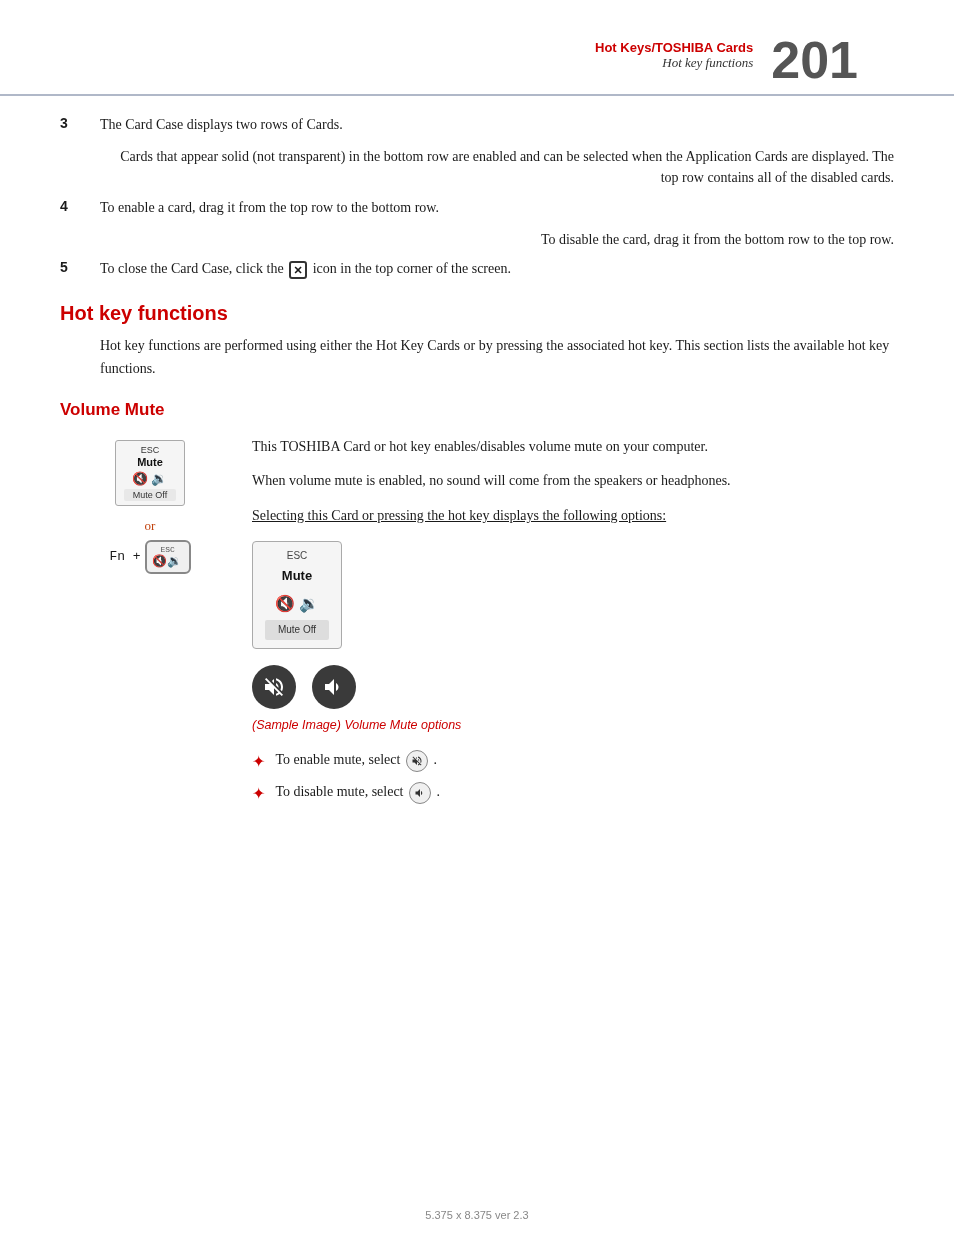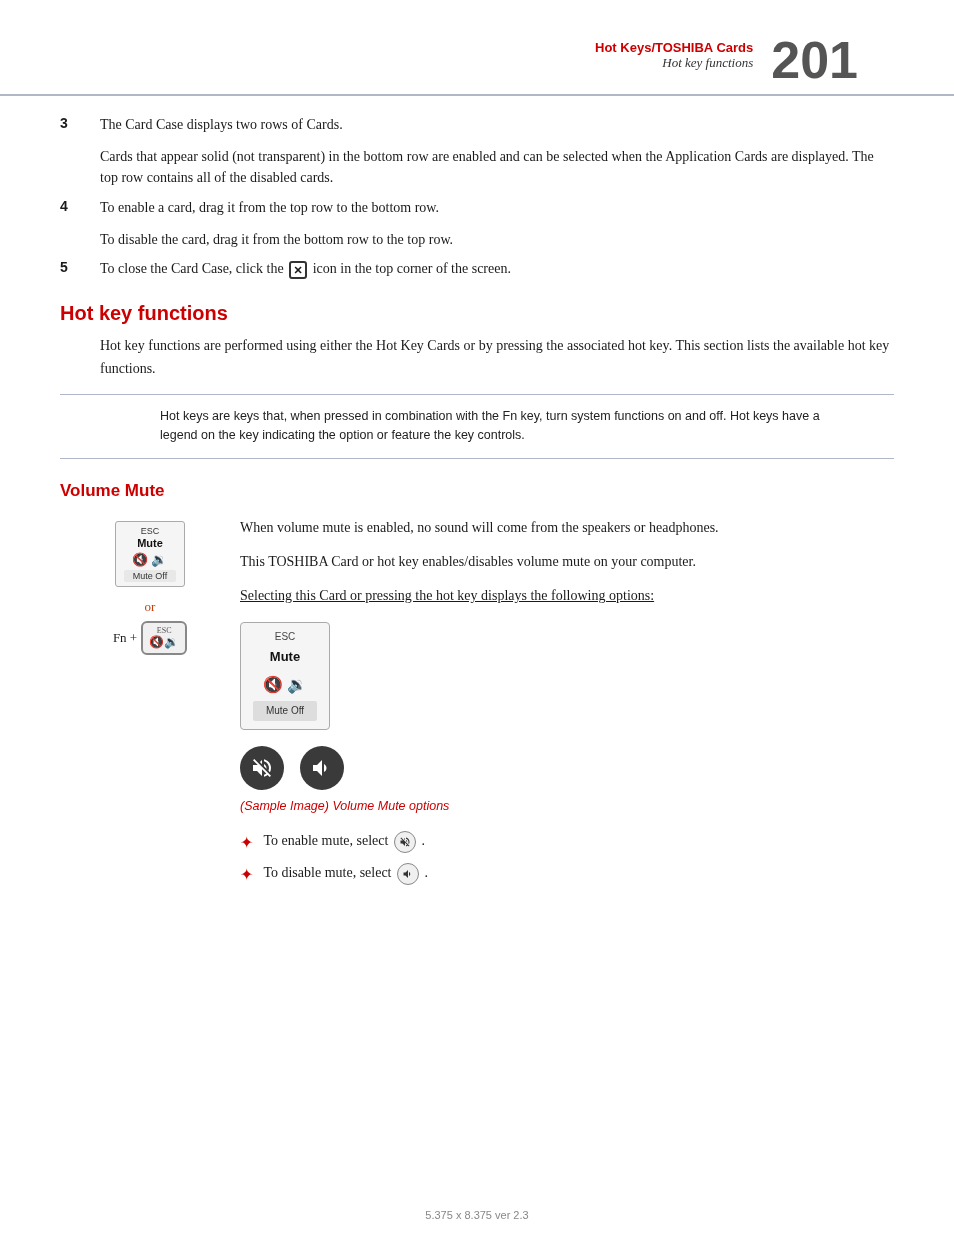--- a/index.html
+++ b/index.html
@@ -73,20 +73,21 @@
     .item-content {
       flex: 1;
       font-size: 14px;
       line-height: 1.55;
     }
     .item-sub {
       margin-left: 40px;
       margin-bottom: 8px;
       font-size: 14px;
       line-height: 1.55;
+      text-align: right;
     }
 
     
     .section-heading {
       font-family: Arial, sans-serif;
       font-weight: bold;
       font-size: 20px;
       color: #cc0000;
       margin-top: 22px;
       margin-bottom: 10px;
@@ -122,21 +123,21 @@
       font-size: 17px;
       color: #cc0000;
       margin-top: 20px;
       margin-bottom: 16px;
     }
 
     
     .volume-section {
       display: flex;
       margin-left: 0;
-      gap: 0;
+      gap: 12px;
     }
     .volume-left {
       min-width: 180px;
       display: flex;
       flex-direction: column;
       align-items: center;
       padding-top: 4px;
     }
     .volume-right {
       flex: 1;
@@ -189,21 +190,21 @@
       margin: 6px 0 6px 0;
       color: #c2410c;
     }
 
     
     .fn-key-combo {
       display: flex;
       align-items: center;
       gap: 4px;
       font-size: 13px;
-      font-family: Liberation Serif, serif;
+      font-family: Liberation Mono, monospace;
       margin-bottom: 10px;
     }
     .fn-text {
       font-size: 13px;
     }
     .key-box {
       border: 2px solid #888;
       border-radius: 6px;
       padding: 3px 6px;
       font-size: 11px;
@@ -380,23 +381,20 @@
         <span>To close the Card Case, click the </span>
         <span class="x-icon">✕</span>
         <span> icon in the top corner of the screen.</span>
       </span>
     </div>
 
     <div class="section-heading">Hot key functions</div>
 
     <div class="intro-para">Hot key functions are performed using either the Hot Key Cards or by pressing the associated hot key. This section lists the available hot key functions.</div>
 
-    <div class="note-box">
-      <p>Hot keys are keys that, when pressed in combination with the Fn key, turn system functions on and off. Hot keys have a legend on the key indicating the option or feature the key controls.</p>
-    </div>
 
     <div class="subsection-heading">Volume Mute</div>
 
     <div class="volume-section">
 
       <div class="volume-left">
 
         <div class="card-widget-small">
           <div class="esc-label">ESC</div>
           <div class="mute-label">Mute</div>
@@ -413,22 +411,22 @@
           <span class="fn-text">Fn +</span>
           <div class="key-box">
             <span class="esc-small">ESC</span>
             <span class="speaker-icons">🔇🔉</span>
           </div>
         </div>
 
       </div>
 
       <div class="volume-right">
+        <p style="margin-bottom:12px;">This TOSHIBA Card or hot key enables/disables volume mute on your computer.</p>
         <p style="margin-bottom:12px;">When volume mute is enabled, no sound will come from the speakers or headphones.</p>
-        <p style="margin-bottom:12px;">This TOSHIBA Card or hot key enables/disables volume mute on your computer.</p>
         <p style="margin-bottom:14px;text-decoration:underline;">Selecting this Card or pressing the hot key displays the following options:</p>
 
         <div class="card-widget-large">
           <div class="esc-label">ESC</div>
           <div class="mute-label">Mute</div>
           <div class="icons-row">
             <span>🔇</span>
             <span>🔉</span>
           </div>
           <div class="mute-off-label">Mute Off</div>

